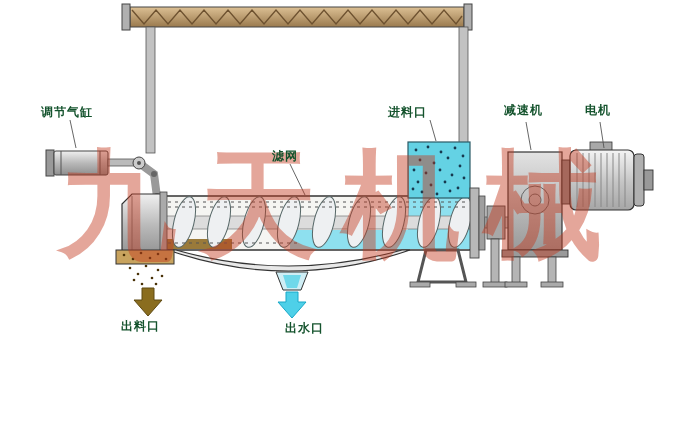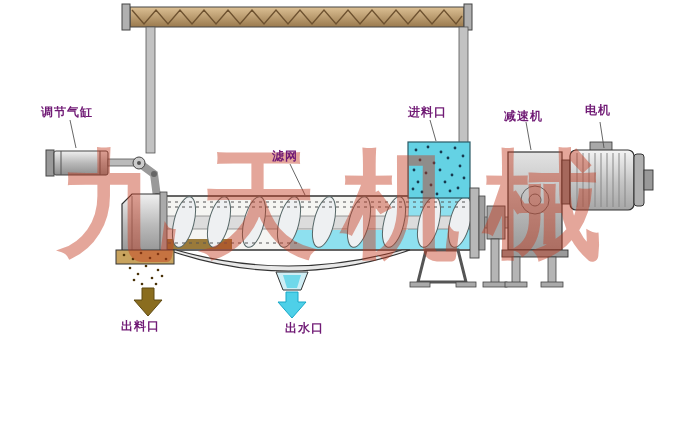--- a/index.html
+++ b/index.html
@@ -1,19 +1,19 @@
 <!DOCTYPE html>
 <html><head>
 <meta charset="utf-8">
 <style>
   html,body{margin:0;padding:0;background:#fff;}
   #stage{position:relative;width:700px;height:435px;background:#ffffff;overflow:hidden;
          font-family:"Liberation Sans",sans-serif;}
   #stage svg{position:absolute;left:0;top:0;}
-  .lbl{position:absolute;font:bold 12px "Liberation Serif",serif;color:#701a75;white-space:nowrap;
+  .lbl{position:absolute;font:bold 12px "Liberation Serif",serif;color:#14532d;white-space:nowrap;
        letter-spacing:1px;text-align:right;}
   #watermark{position:absolute;left:58px;top:148px;font-family:Liberation Serif, serif;
        font-size:118px;line-height:1;font-weight:bold;letter-spacing:24px;
        color:rgba(196,58,30,0.45);pointer-events:none;white-space:nowrap;}
 </style>
 </head>
 <body>
 
 <div id="stage">
 
@@ -208,19 +208,19 @@
       <line x1="430" y1="120" x2="436" y2="141"></line>
       <line x1="526" y1="122" x2="531" y2="150"></line>
       <line x1="600" y1="122" x2="604" y2="148"></line>
     </g>
   </svg>
 
   <div id="watermark">九天机械</div>
 
   <div class="lbl" style="left:41px;top:104px">调节气缸</div>
   <div class="lbl" style="left:272px;top:148px">滤网</div>
-  <div class="lbl" style="left:408px;top:104px">进料口</div>
-  <div class="lbl" style="left:504px;top:108px">减速机</div>
+  <div class="lbl" style="left:388px;top:104px">进料口</div>
+  <div class="lbl" style="left:504px;top:102px">减速机</div>
   <div class="lbl" style="left:585px;top:102px">电机</div>
   <div class="lbl" style="left:121px;top:318px">出料口</div>
   <div class="lbl" style="left:285px;top:320px">出水口</div>
 
 </div>
 
 </body></html>

